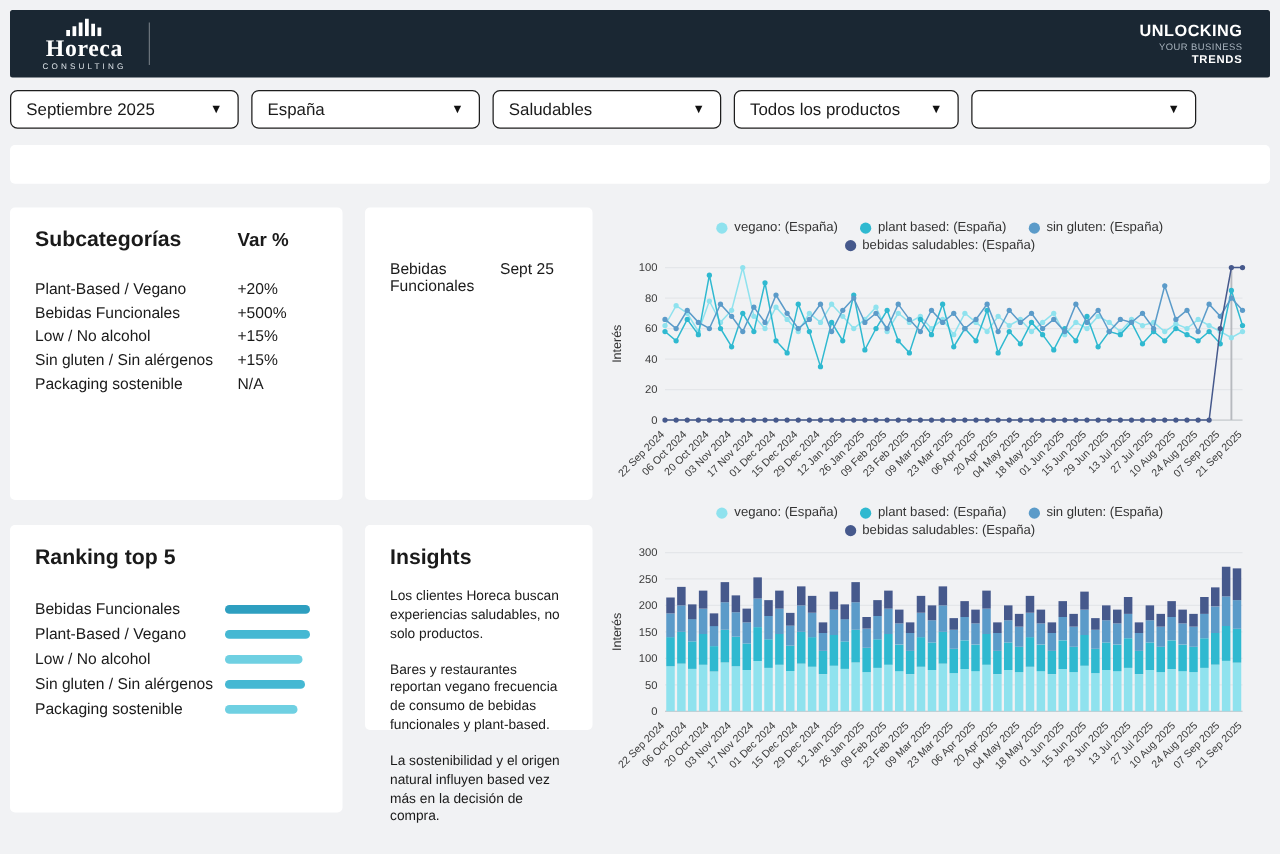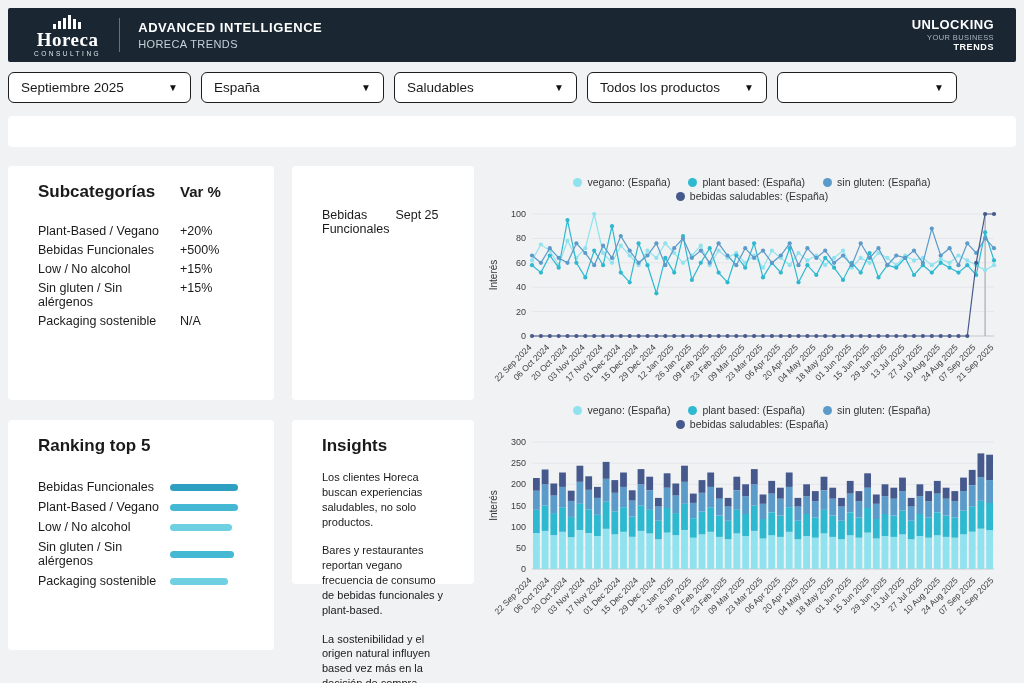--- a/index.html
+++ b/index.html
@@ -24,21 +24,21 @@
   
   .filters{position:absolute;left:8px;top:72px;display:flex;gap:10px}
   .dropdown{height:31px;background:#fff;border:1px solid #1d1d1d;border-radius:6px;
     display:flex;align-items:center;justify-content:space-between;padding:0 12px;
     box-sizing:border-box;font-size:13.5px;cursor:pointer}
   .dropdown .caret{font-size:10px;margin-left:8px;color:#111}
   .dd1{width:183px}.dd2{width:183px}.dd3{width:183px}.dd4{width:180px}.dd5{width:180px}
   
   .strip{position:absolute;left:8px;right:8px;top:116px;height:31px;background:#fff;border-radius:4px}
   
-  .card{position:absolute;background:#fff;border-radius:4px;padding:16px 30px;box-sizing:border-box}
+  .card{position:absolute;background:#fff;border-radius:4px;padding:16px 20px;box-sizing:border-box}
   #card-sub{left:8px;top:166px;width:266px;height:234px}
   #card-concepts{left:292px;top:166px;width:182px;height:234px}
   #card-ranking{left:8px;top:420px;width:266px;height:230px}
   #card-insights{left:292px;top:420px;width:182px;height:164px}
   .card h2{margin:0;font-size:17px;font-weight:bold}
   .sub-head{display:grid;grid-template-columns:1fr 64px;align-items:baseline;margin-bottom:22px}
   .sub-head .var-h{font-size:15px;font-weight:bold}
   .sub-row{display:grid;grid-template-columns:1fr 64px;font-size:12.5px;margin-bottom:5px}
   .concept-row{display:grid;grid-template-columns:1fr 54px;font-size:12.5px;margin-top:26px;column-gap:6px}
   .rank-rows{margin-top:24px}
@@ -67,24 +67,20 @@
       <rect x="7" y="8" width="3" height="8" fill="#fff"></rect>
       <rect x="12" y="5" width="3" height="11" fill="#fff"></rect>
       <rect x="17" y="2" width="3" height="14" fill="#fff"></rect>
       <rect x="22" y="6" width="3" height="10" fill="#fff"></rect>
       <rect x="27" y="9" width="3" height="7" fill="#fff"></rect>
     </svg>
     <div class="logo-name">Horeca</div>
     <div class="logo-sub">CONSULTING</div>
   </div>
   <div class="v-div"></div>
-  <div>
-    <div class="head-title-main">ADVANCED INTELLIGENCE</div>
-    <div class="head-title-sub">HORECA TRENDS</div>
-  </div>
   <div class="head-right">
     <div class="hr1">UNLOCKING</div>
     <div class="hr2">YOUR BUSINESS</div>
     <div class="hr3">TRENDS</div>
   </div>
 </header>
 
 <div class="filters">
   <div class="dropdown dd1">
     <span>Septiembre 2025</span>

